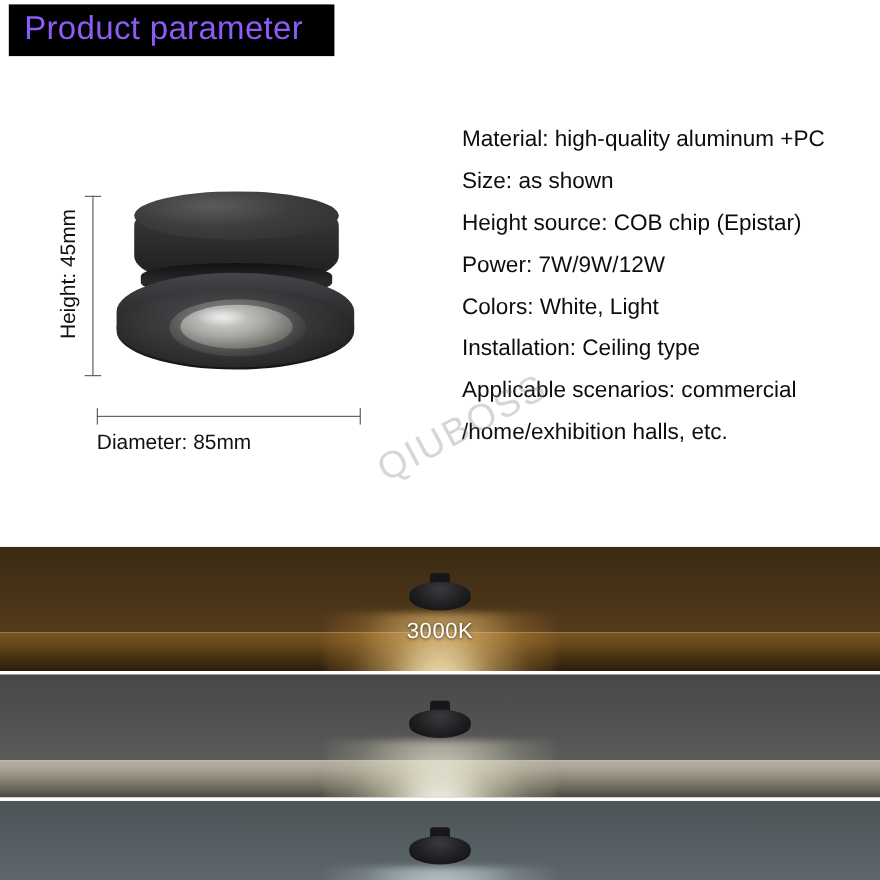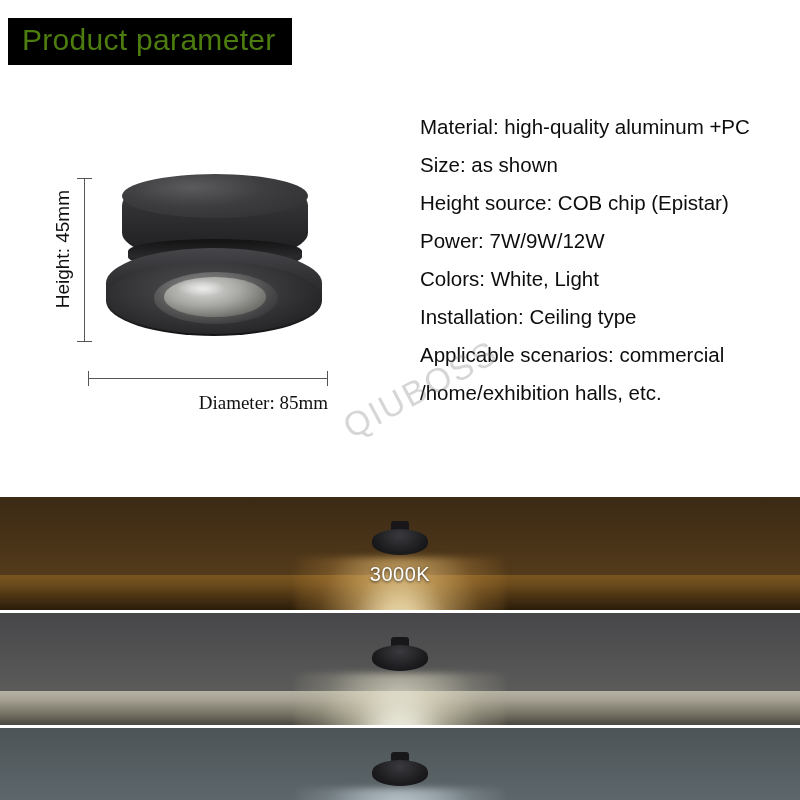--- a/index.html
+++ b/index.html
@@ -13,24 +13,24 @@
     position: relative;
     overflow: hidden;
     font-family: "Liberation Sans", sans-serif;
     color: #111;
   }
 
   
   .title-bar {
     position: absolute;
     left: 8px;
-    top: 18px;
+    top: 4px;
     background: #000000;
-    color: #4d7c0f;
-    padding: 5px 16px 8px 14px;
+    color: #8b5cf6;
+    padding: 5px 28px 8px 14px;
     font-size: 30px;
     line-height: 34px;
     letter-spacing: 0.3px;
     white-space: nowrap;
   }
 
   
   .spec-list {
     position: absolute;
     left: 388px;
@@ -204,24 +204,23 @@
     writing-mode: vertical-rl;
     transform: rotate(180deg);
     white-space: nowrap;
     text-align: center;
   }
   .label-diameter {
     position: absolute;
     left: 48px;
     top: 242px;
     width: 240px;
-    text-align: right;
+    text-align: left;
     font-size: 19px;
     color: #111;
-    font-family: Liberation Serif, serif;
   }
 
   
   .strip {
     position: absolute;
     left: 0;
     top: 497px;
     width: 800px;
     height: 344px;
     display: flex;

